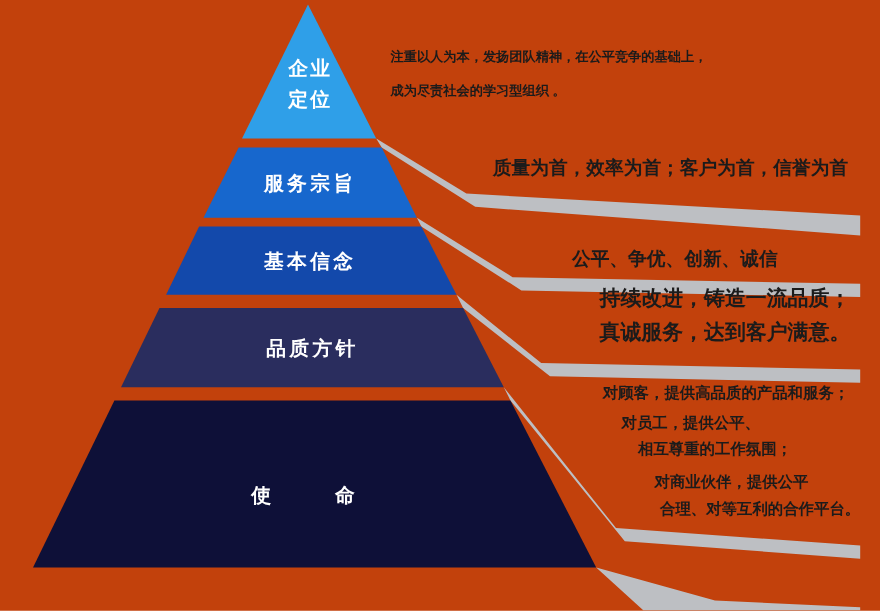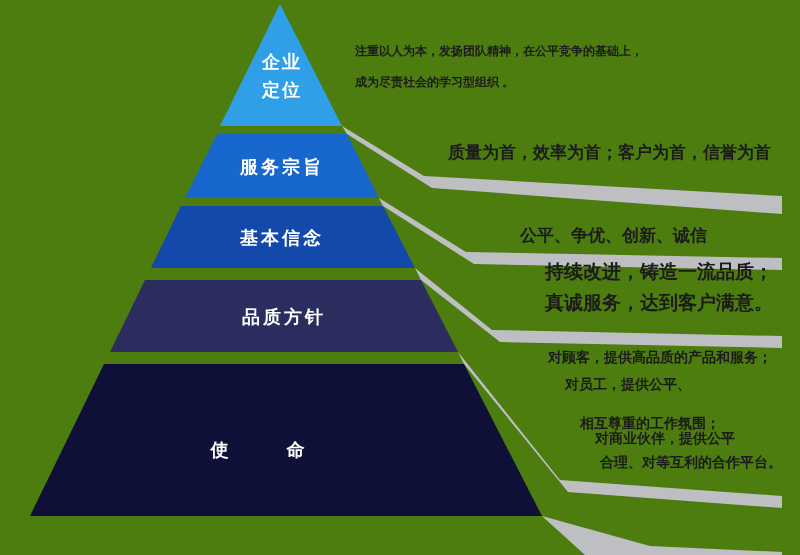--- a/index.html
+++ b/index.html
@@ -1,51 +1,51 @@
 <!DOCTYPE html>
 <html><head>
 <meta charset="utf-8">
 <style>
   html,body{margin:0;padding:0;}
   .stage{
     position:relative;
     width:800px;height:555px;
-    background:#4d7c0f;
+    background:#c2410c;
     overflow:hidden;
     font-family:"Liberation Sans","DejaVu Sans",sans-serif;
   }
   svg{position:absolute;left:0;top:0;}
   .lbl{
     position:absolute;
     color:#ffffff;
     font-weight:bold;
     font-size:18px;
     letter-spacing:3px;
     text-align:center;
     white-space:nowrap;
   }
   .lbl1{left:238px;top:48px;width:88px;line-height:28px;letter-spacing:2px;}
   .lbl2{left:192px;top:155px;width:180px;}
   .lbl3{left:192px;top:226px;width:180px;}
   .lbl4{left:194px;top:305px;width:180px;}
-  .lbl5{left:136px;top:438px;width:244px;letter-spacing:1px;}
+  .lbl5{left:154px;top:438px;width:244px;letter-spacing:1px;}
   .desc{
     position:absolute;
     color:#1b1b1b;
     font-weight:bold;
     white-space:nowrap;
   }
   .t1{left:355px;top:36px;font-size:12px;line-height:31px;}
   .t2{left:448px;top:141px;font-size:17px;}
   .t3{left:520px;top:224px;font-size:17px;}
   .t4{left:545px;top:256px;font-size:19px;line-height:31px;}
   .m{font-size:14px;line-height:20px;}
   .m1{left:548px;top:347px;}
   .m2{left:565px;top:374px;}
-  .m3{left:580px;top:413px;}
+  .m3{left:580px;top:398px;}
   .m4{left:595px;top:428px;}
   .m5{left:600px;top:452px;}
 </style>
 </head>
 <body>
 
 <div class="stage">
 
   <svg width="800" height="555" viewBox="0 0 800 555">
 

